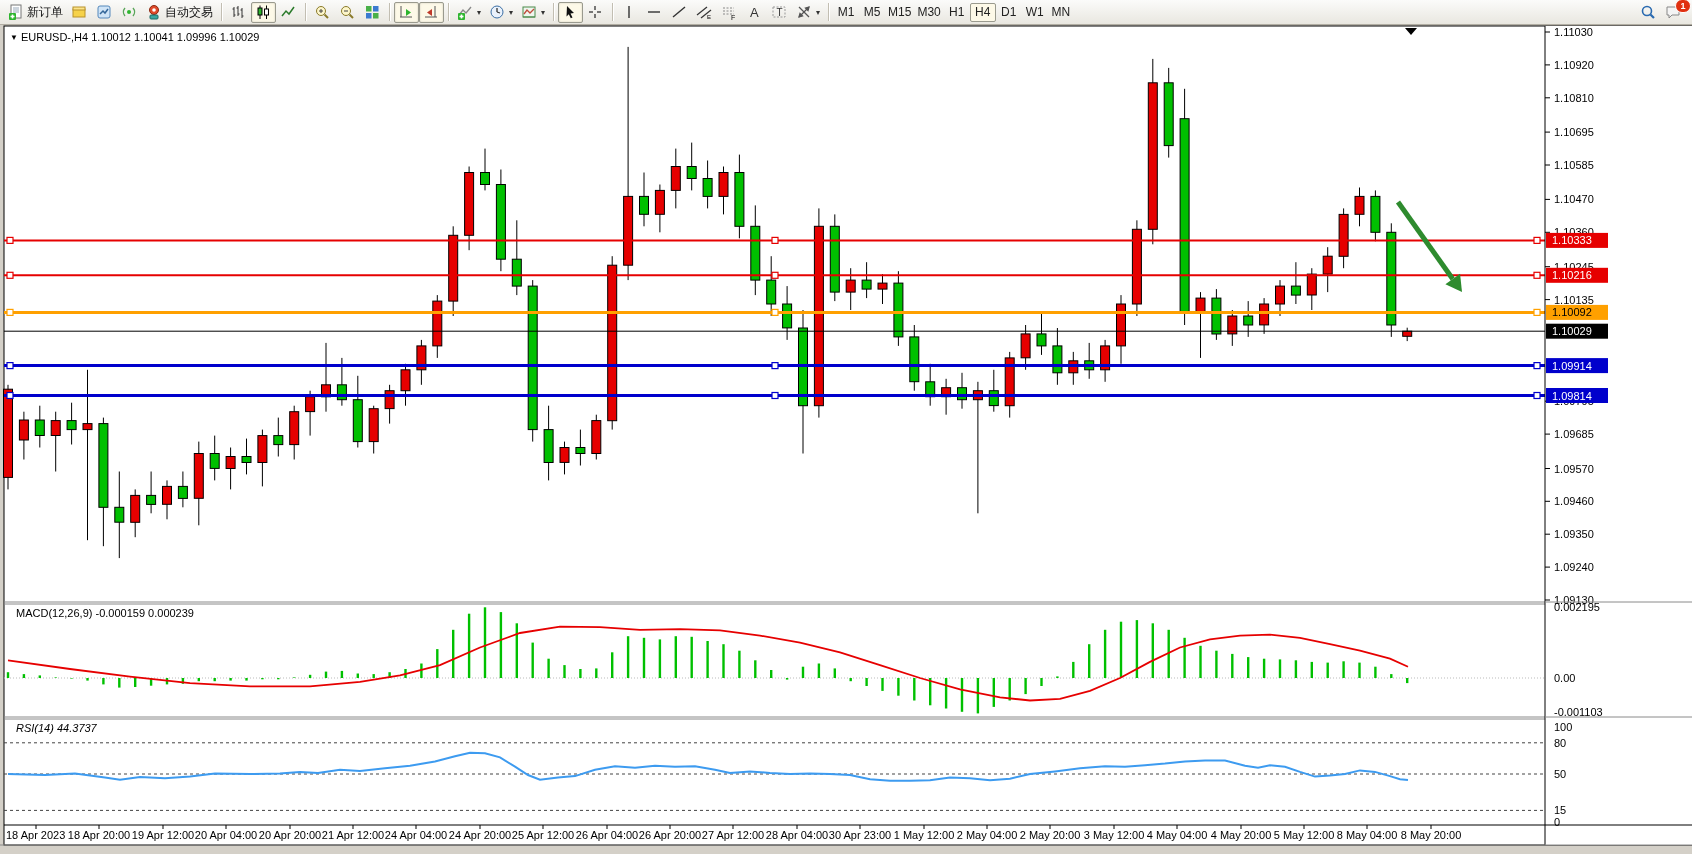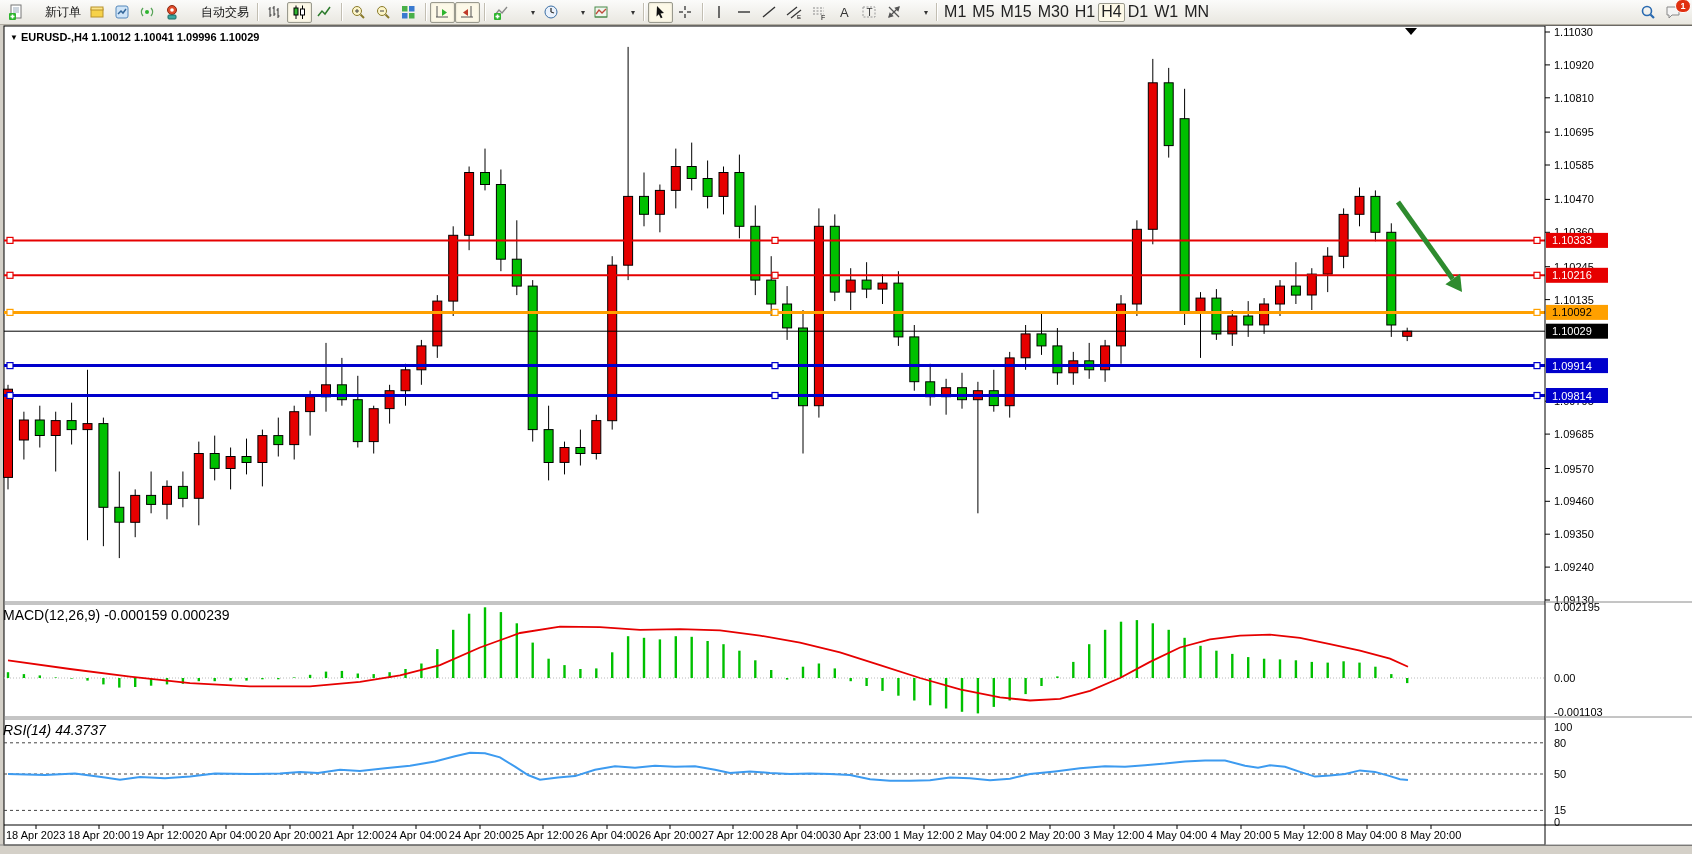--- a/index.html
+++ b/index.html
@@ -2,37 +2,37 @@
 <html><head>
 <meta charset="utf-8">
 <style>
   html,body{margin:0;padding:0;background:#d4d0c8;font-family:"Liberation Sans",sans-serif;}
   #app{position:relative;width:1692px;height:854px;background:#d4d0c8;overflow:hidden;}
   
   #toolbar{position:absolute;left:0;top:0;width:1692px;height:25px;
     background:linear-gradient(#fbfbfa,#e9e7e0);border-bottom:1px solid #b2aea3;
     display:flex;align-items:center;padding-left:4px;box-sizing:border-box;z-index:5;}
   .tb-btn{height:21px;min-width:23px;display:flex;align-items:center;justify-content:center;
-    gap:20px;padding:0 3px;border:1px solid transparent;border-radius:2px;box-sizing:border-box;}
+    gap:2px;padding:0 3px;border:1px solid transparent;border-radius:2px;box-sizing:border-box;}
   .tb-btn.active{background:#fdf9e8;border-color:#9a9a8e;box-shadow:inset 0 0 2px #cfcabb;}
   .tb-btn .cn{font-size:12px;color:#111;white-space:nowrap;}
   .tb-sep{width:1px;height:18px;background:#c2beb2;margin:0 4px;box-shadow:1px 0 0 #ffffff;}
   .tb-caret{font-size:8px;color:#333;margin-left:1px;}
   .tf-btn{height:19px;min-width:26px;display:flex;align-items:center;justify-content:center;
-    font-size:16px;color:#222;border:1px solid transparent;border-radius:2px;padding:0 2px;box-sizing:border-box;}
+    font-size:12px;color:#222;border:1px solid transparent;border-radius:2px;padding:0 2px;box-sizing:border-box;}
   .tf-btn.active{background:#fdf9e8;border-color:#9a9a8e;text-align:center;}
   #tb-right{margin-left:auto;display:flex;align-items:center;margin-right:6px;}
   #chat-wrap{position:relative;}
   #chat-badge{position:absolute;top:-4px;right:-6px;background:#e03010;color:#fff;
     font-size:9px;font-weight:bold;border-radius:8px;min-width:12px;height:12px;line-height:12px;
     text-align:center;border:1px solid #fff;padding:0 1px;}
   
-  #quote-line{position:absolute;left:10px;top:31px;font-size:11px;font-weight:bold;color:#000;z-index:3;}
+  #quote-line{position:absolute;left:10px;top:31px;font-size:11px;font-weight:normal;color:#000;z-index:3;}
   #quote-line .tri{font-size:8px;vertical-align:1px;margin-right:3px;}
-  .panel-label{position:absolute;left:3px;font-size:14px;color:#000;z-index:3;}
+  .panel-label{position:absolute;left:16px;font-size:11px;color:#000;z-index:3;}
   svg text{font-family:"Liberation Sans",sans-serif;}
 </style>
 </head>
 <body>
 
 <div id="app">
 
   <div id="toolbar">
       <div class="tb-btn">
         <svg width="17" height="17" viewBox="0 0 17 17">

